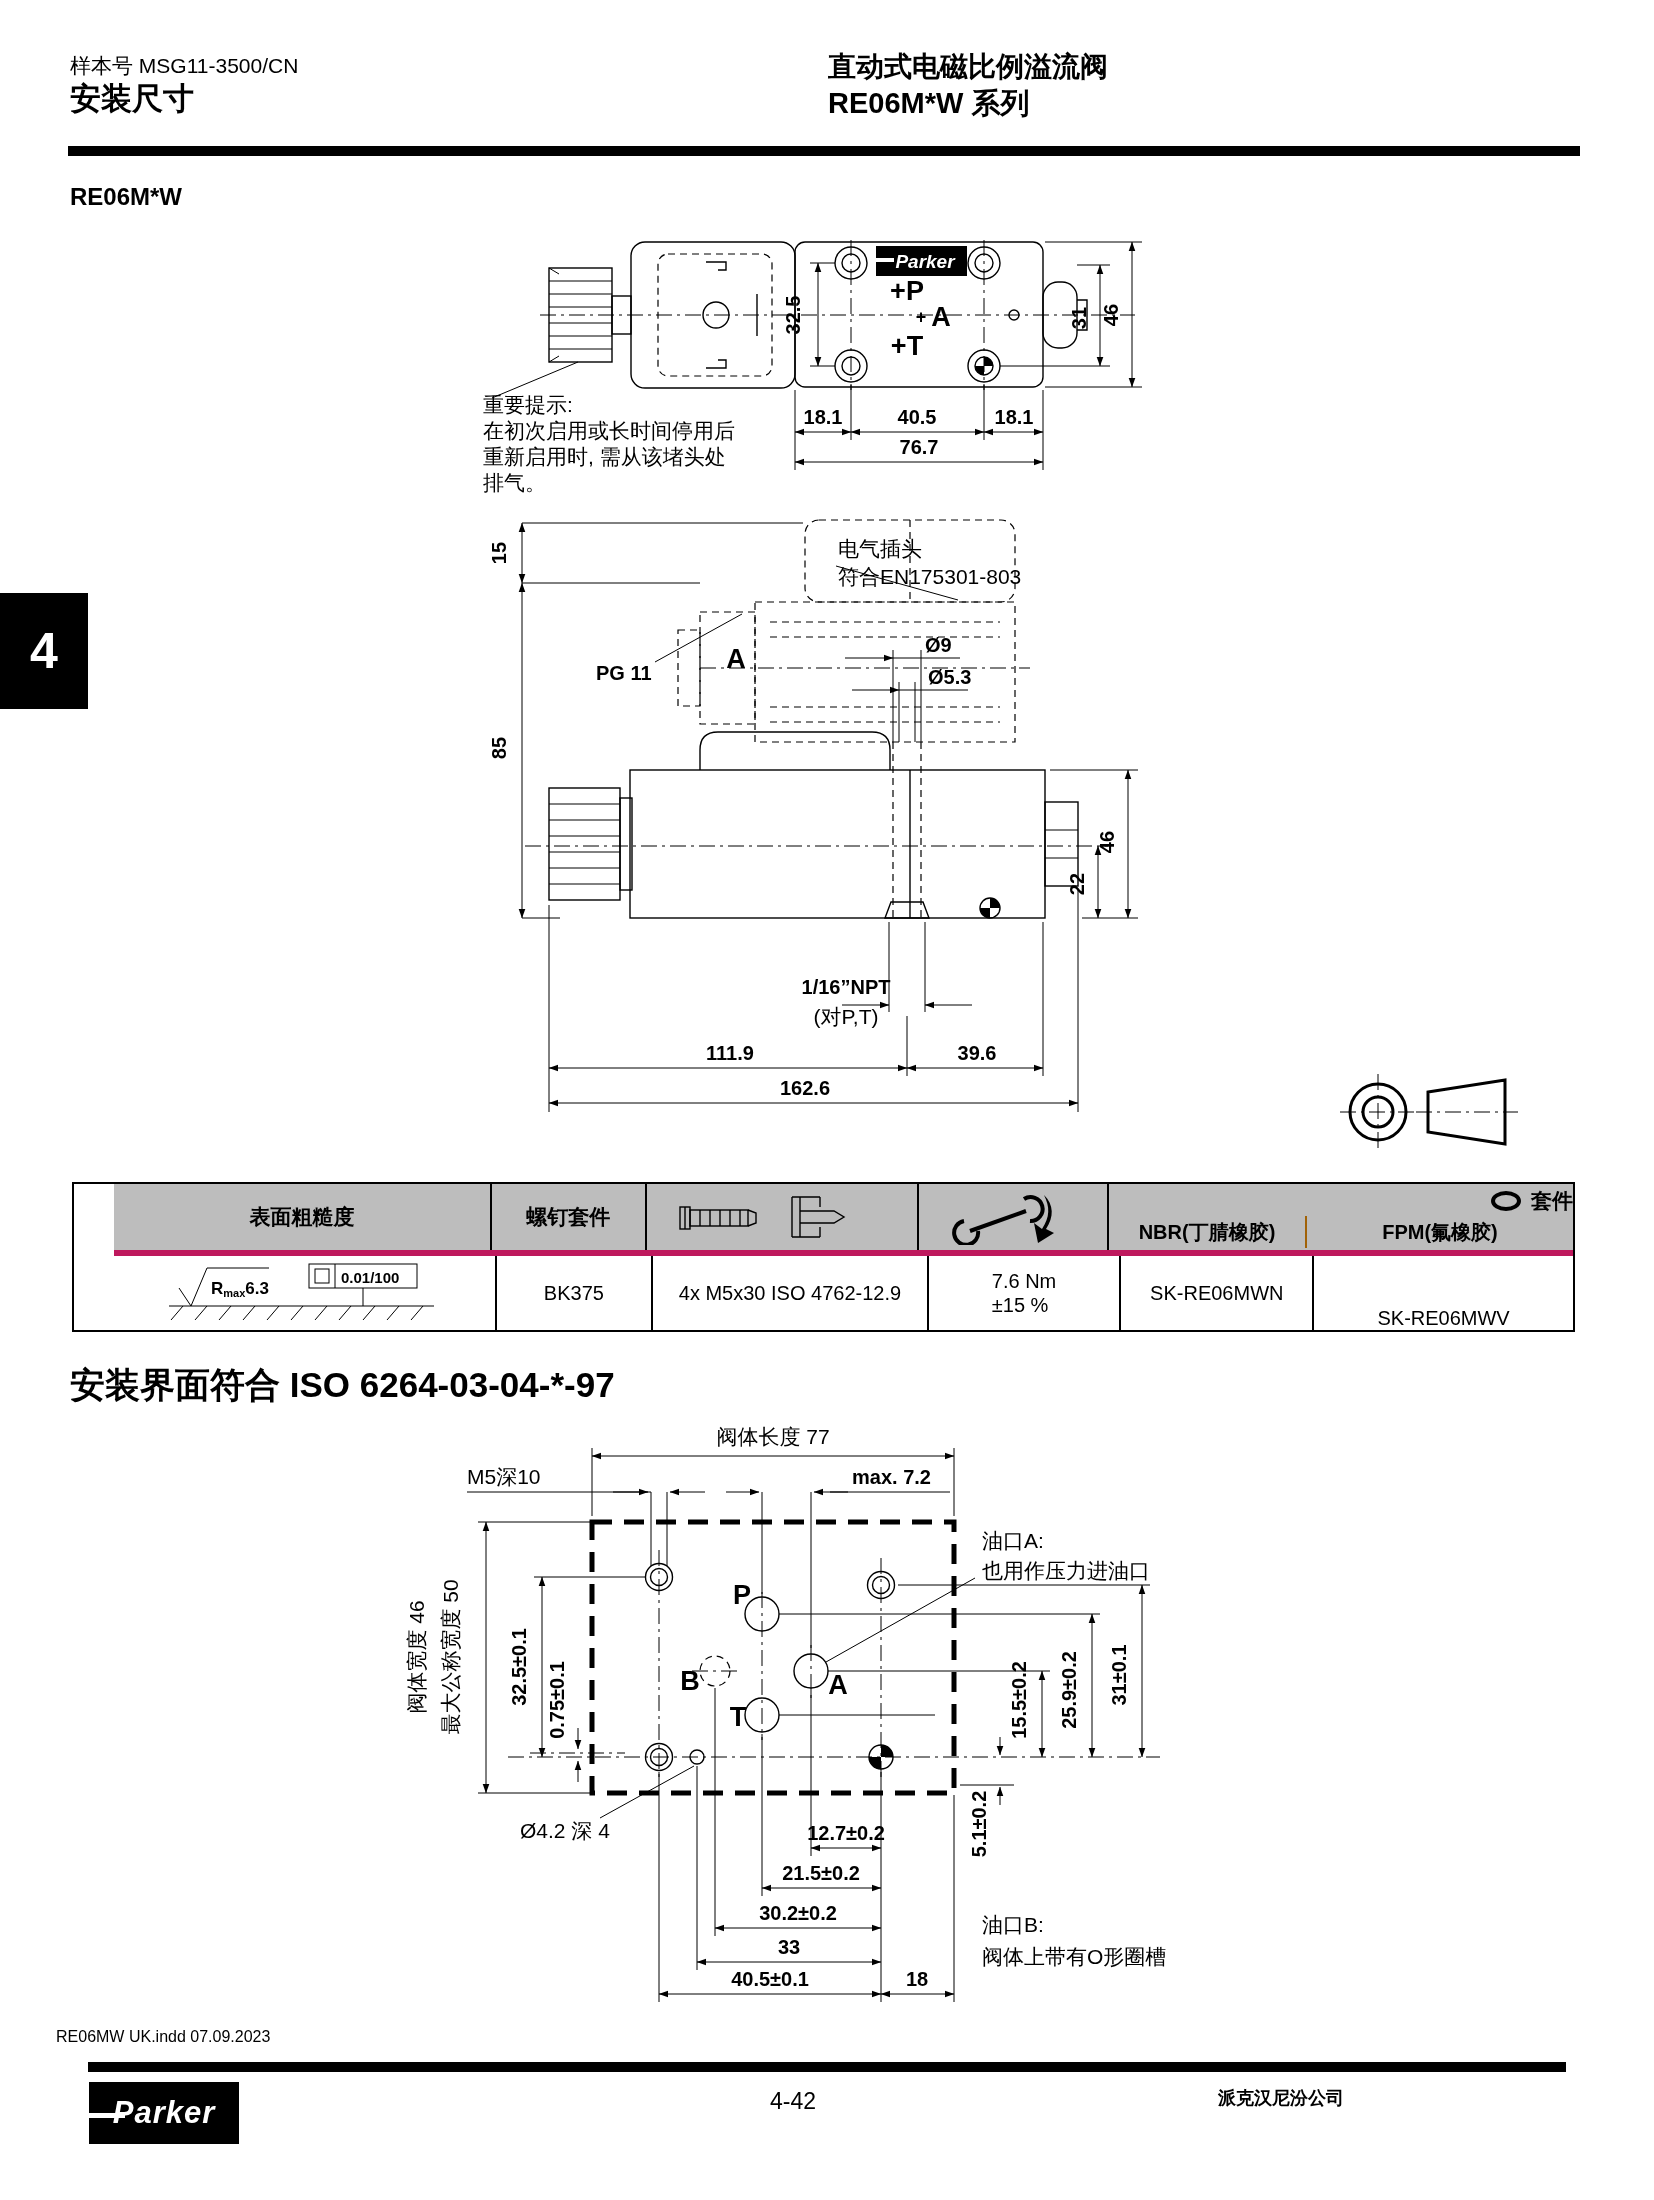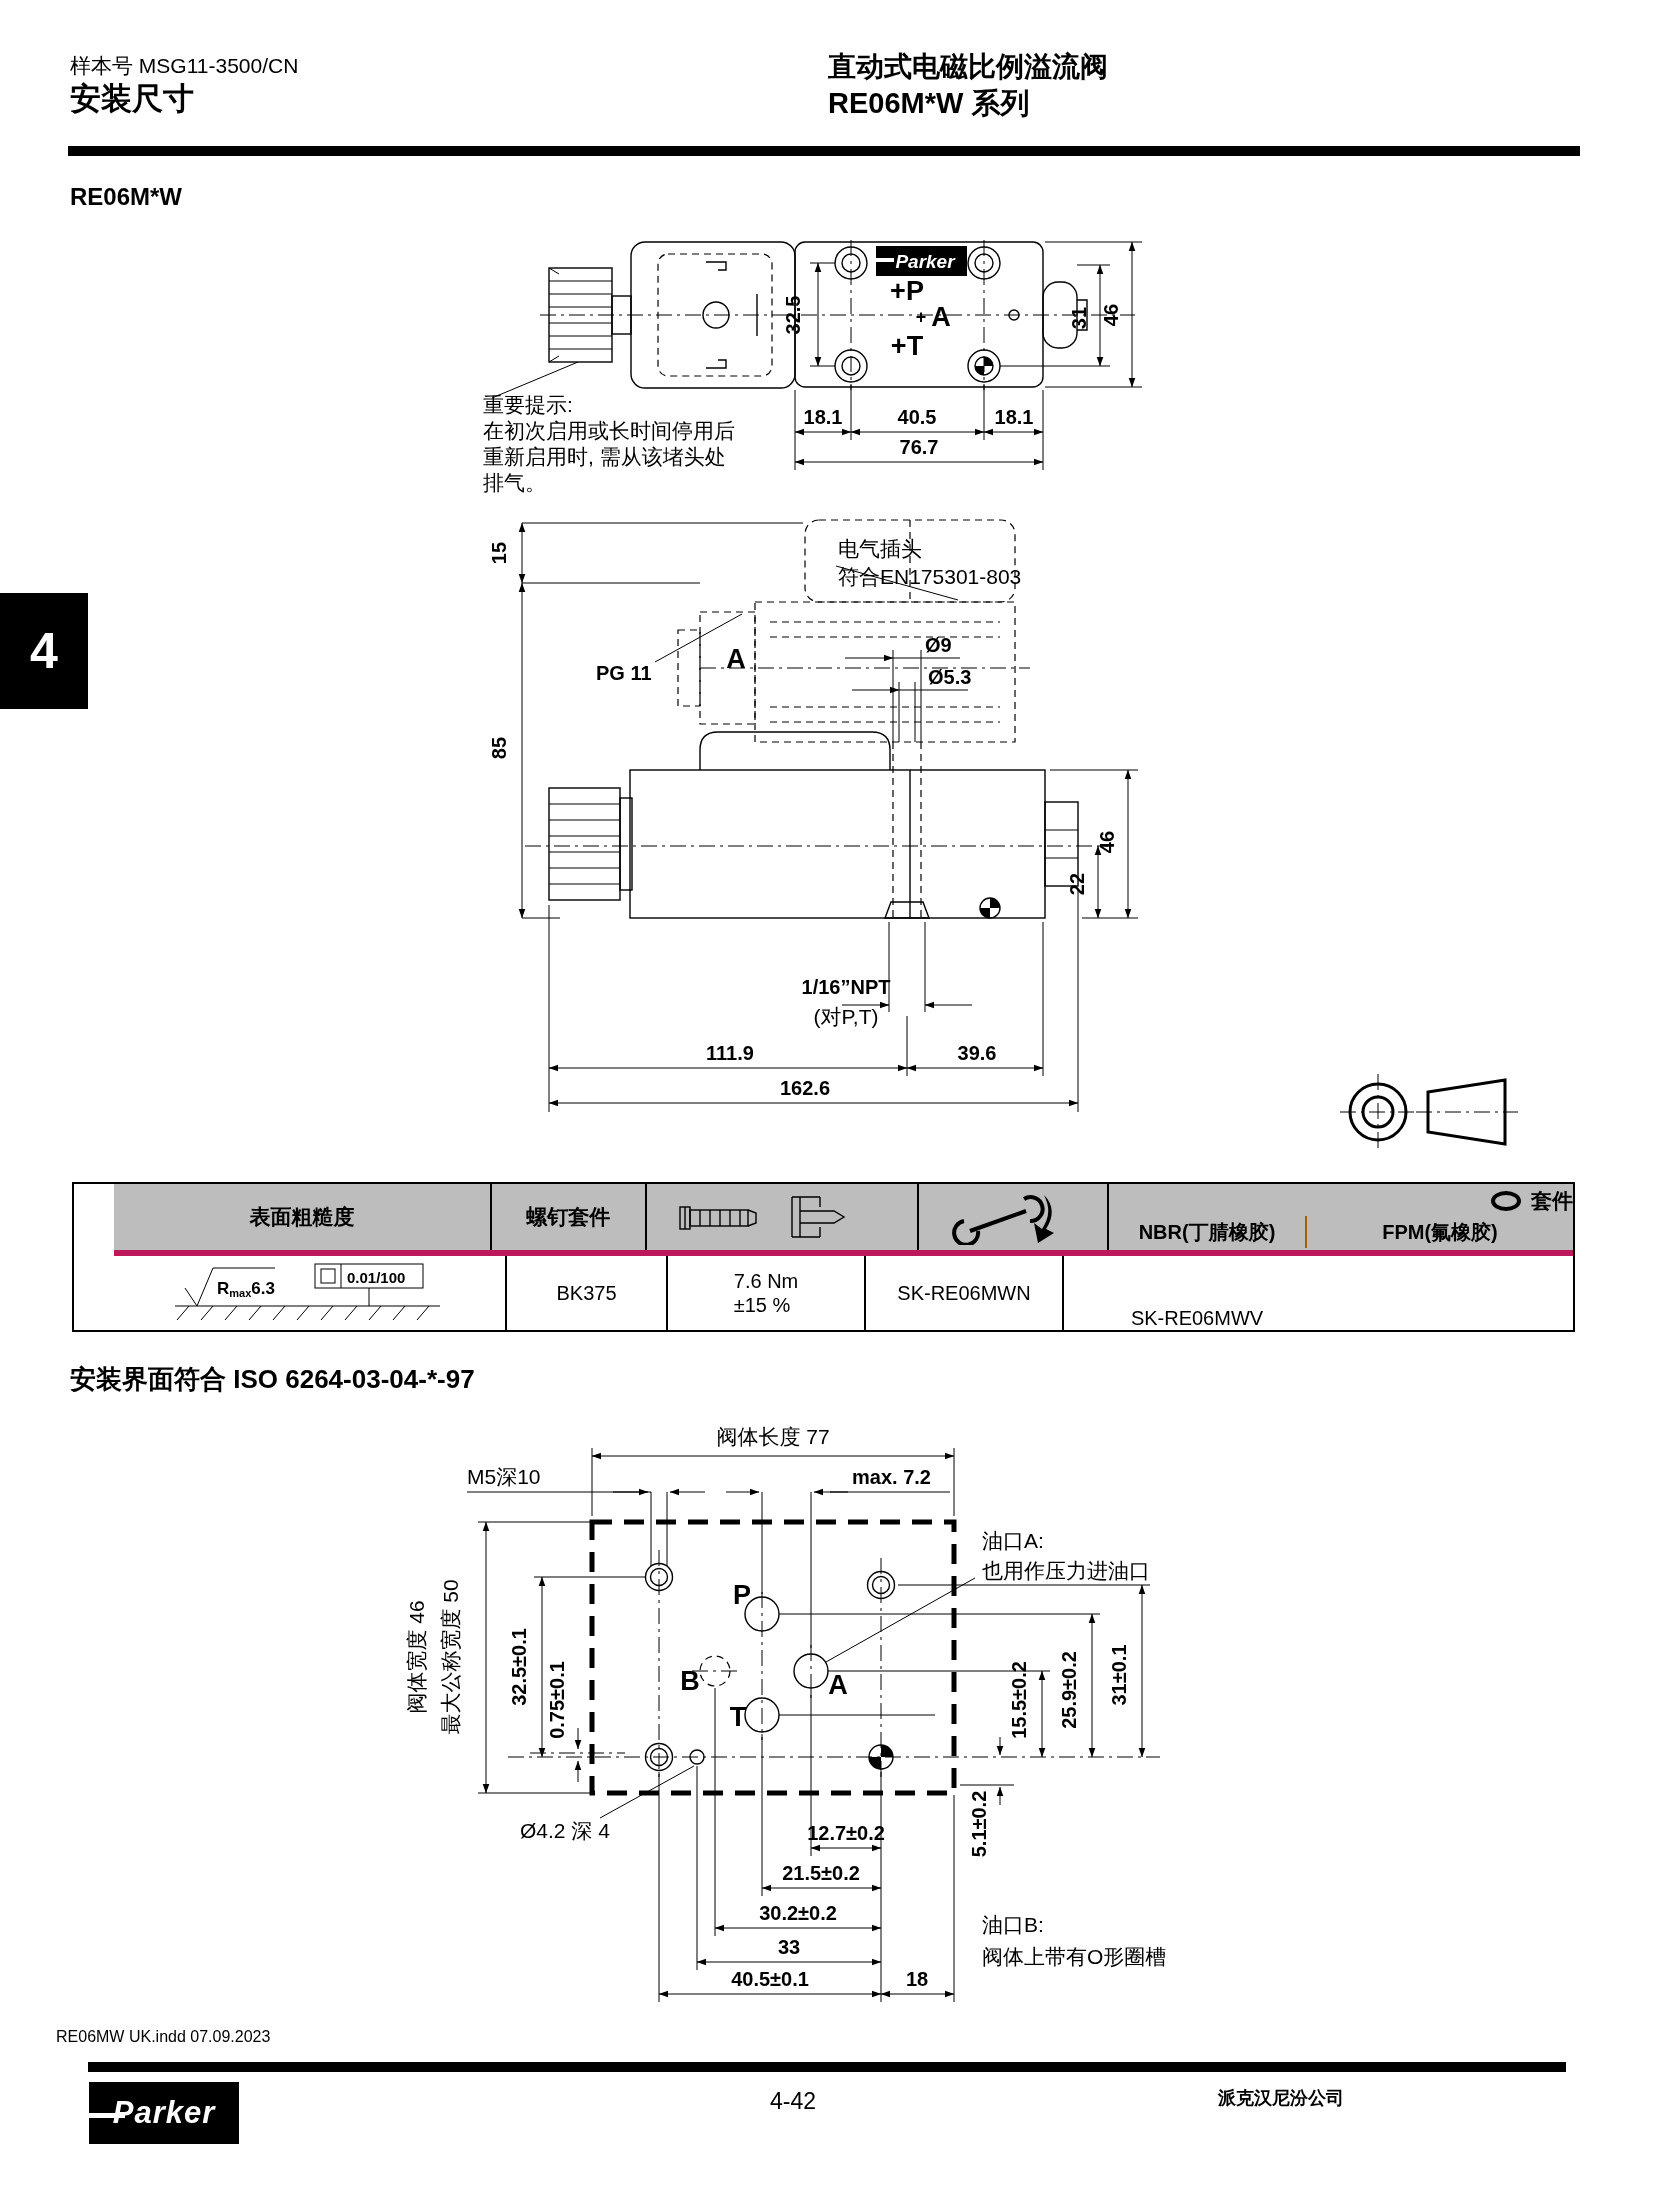--- a/index.html
+++ b/index.html
@@ -11,21 +11,21 @@
   .section-title{left:70px;top:78px;font-size:31px;font-weight:bold;}
   .product-title{left:828px;top:48px;font-size:28px;font-weight:bold;}
   .series-title{left:828px;top:84px;font-size:29px;font-weight:bold;}
   .rule{left:68px;width:1512px;height:10px;background:#000;}
   .rule-top{top:146px;}
   .rule-bottom{top:2062px;left:88px;width:1478px;}
   .model-label{left:70px;top:183px;font-size:24px;font-weight:bold;}
   .side-tab{left:0;top:593px;width:88px;height:116px;background:#000;color:#fff;
             display:flex;align-items:center;justify-content:center;font-size:50px;font-weight:bold;}
   .note-block{left:483px;top:392px;width:330px;font-size:21px;line-height:26px;}
-  .iso-heading{left:70px;top:1362px;font-size:26px;font-weight:bold;}
+  .iso-heading{left:70px;top:1362px;font-size:35px;font-weight:bold;}
   
   .ptable{left:72px;top:1182px;width:1503px;border:2px solid #000;box-sizing:border-box;padding-left:40px;}
   .prow{display:flex;}
   .phead{background:#bdbdbd;height:66px;}
   .pbody{height:74px;border-top:6px solid #be185d;}
   .pcell{box-sizing:border-box;display:flex;align-items:center;justify-content:center;
          border-right:2px solid #000;font-size:20px;}
   .pcell:last-child{border-right:none;align-items:flex-end;}
   .c1{width:393px;} .c2{width:161px;} .c3{width:283px;} .c4{width:198px;} .c56{width:464px;}
   .c5{width:198px;} .c6{width:266px;}
@@ -432,20 +432,21 @@
             <rect x="166" y="11" width="14" height="14"></rect>
             <line x1="214" y1="30" x2="214" y2="48"></line>
           </g>
           <text x="62" y="36" style="font-size:17px;font-weight:bold;fill:#000;">
             <tspan>R</tspan><tspan style="font-size:11px;" dy="3">max</tspan><tspan dy="-3">6.3</tspan>
           </text>
           <text x="192" y="25" style="font-size:15px;font-weight:bold;fill:#000;">0.01/100</text>
         </svg>
       </div>
       <div class="pcell c2">BK375</div>
+      <div class="pcell c3">4x M5x30  ISO 4762-12.9</div>
       <div class="pcell c4">
         <div class="torque">
           <span>7.6 Nm</span>
           <span>±15 %</span>
         </div>
       </div>
       <div class="pcell c5">SK-RE06MWN</div>
       <div class="pcell c6">SK-RE06MWV</div>
     </div>
   </div>

